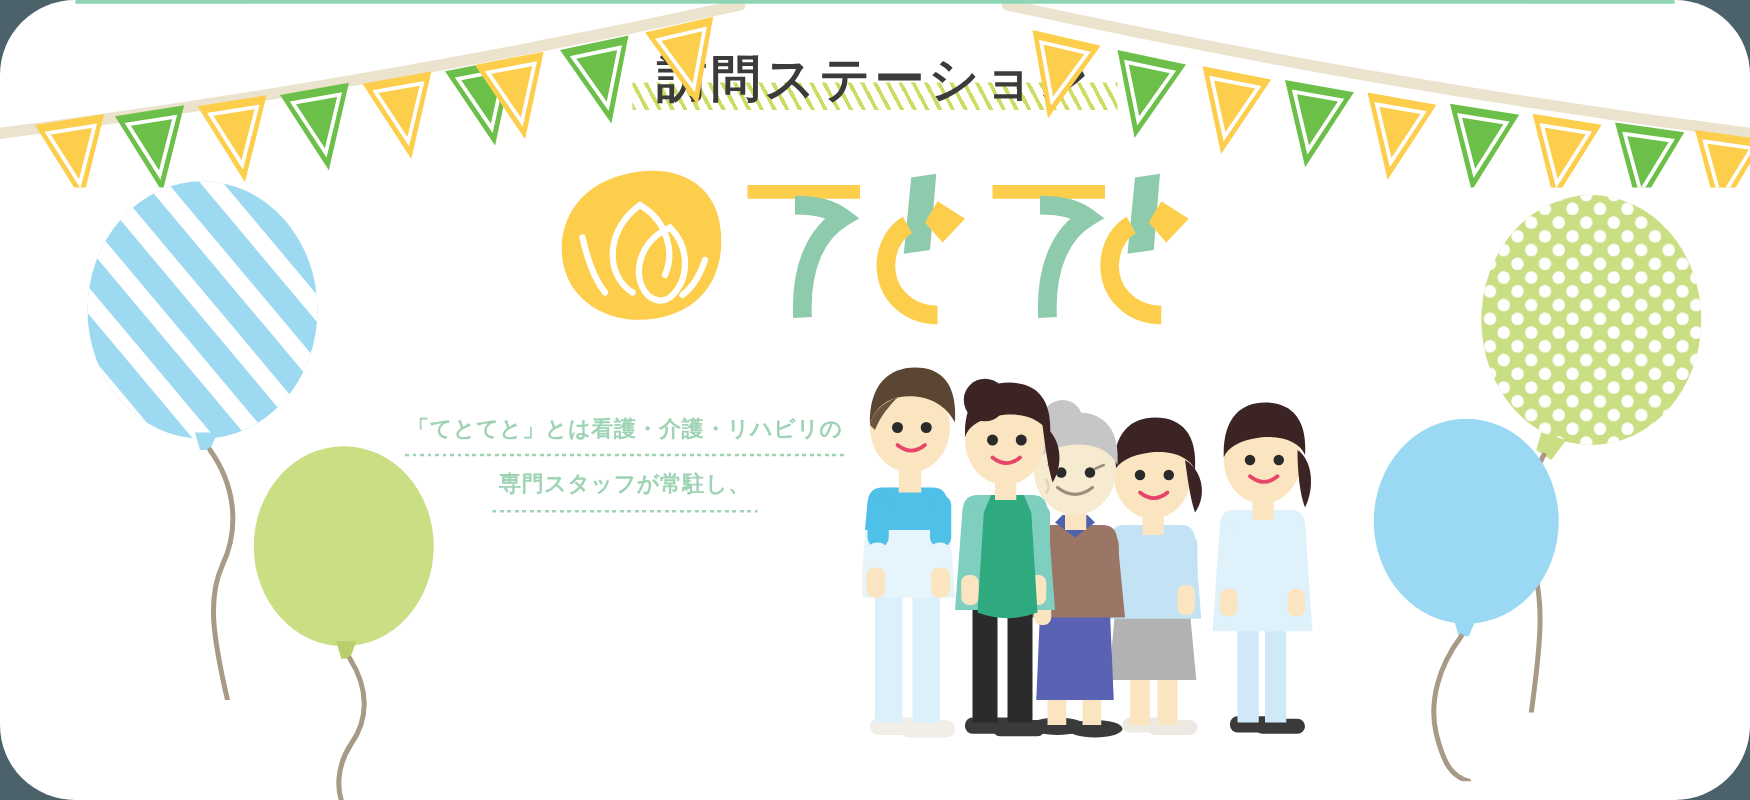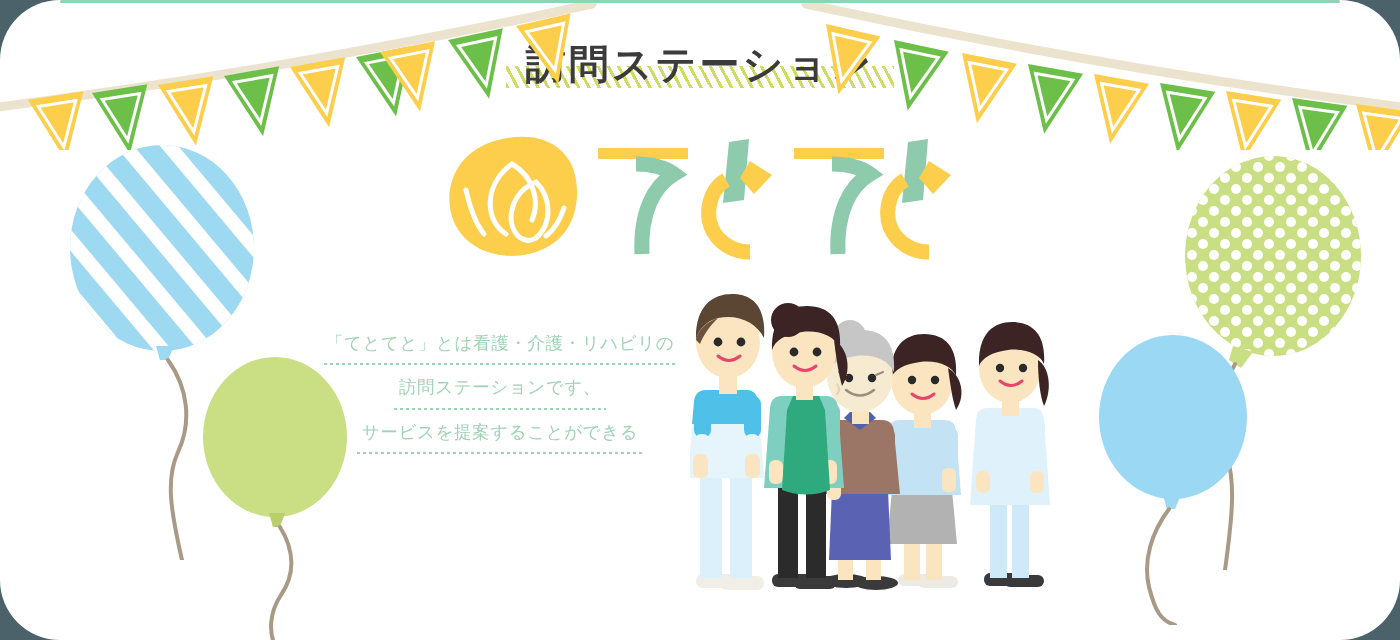--- a/index.html
+++ b/index.html
@@ -27,21 +27,21 @@
             #cfdc63 0px,#cfdc63 3px,
             #ffffff 3px,#ffffff 9px);
          z-index:-1;}
 
   
   .logo{position:absolute;left:440px;top:128px;width:540px;height:150px;z-index:20;}
 
   
   .desc{position:absolute;left:300px;top:330px;width:400px;z-index:20;text-align:center;}
   .desc-line{position:relative;padding-bottom:9px;margin-bottom:9px;
-             font-size:17.5px;font-weight:400;color:#9ed3b4;letter-spacing:.6px;
+             font-size:17.5px;font-weight:700;color:#9ed3b4;letter-spacing:.6px;
              line-height:1.5;white-space:nowrap;}
   .desc-line::after{content:"";position:absolute;left:50%;transform:translateX(-50%);
              bottom:0;height:2px;
              background:repeating-linear-gradient(90deg,#9ed3b4 0 3px,transparent 3px 6px);}
   .desc-line.w1::after{width:352px;}
   .desc-line.w2::after{width:212px;}
   .desc-line.w3::after{width:228px;}
   .desc-line.w4::after{width:286px;}
   .desc-line.w5::after{width:218px;}
 
@@ -240,22 +240,21 @@
     </svg>
 
     <svg class="balloon" style="left:1085px;top:335px;width:180px;height:290px;" viewBox="0 0 180 290">
       <ellipse cx="88" cy="82" rx="74" ry="82" fill="#9bd8f4"></ellipse>
       <polygon points="78,160 96,160 90,174 82,174" fill="#9bd8f4"></polygon>
       <path d="M84,174 C66,198 58,226 64,252 C70,276 76,286 90,290" fill="none" stroke="#a89a86" stroke-width="4" stroke-linecap="round"></path>
     </svg>
 
     <div class="desc">
       <div class="desc-line w1">「てとてと」とは看護・介護・リハビリの</div>
-      <div class="desc-line w2">訪問ステーションです、</div>
-      <div class="desc-line w4">サービスを提案することができる</div>
+      <div class="desc-line w2">専門スタッフが常駐し、</div>
     </div>
 
     <svg class="people" viewBox="0 0 390 345">
 
       <g>
         <rect x="294" y="305" width="42" height="13" rx="6" fill="#3a3a3a"></rect>
         <rect x="314" y="307" width="40" height="12" rx="6" fill="#3a3a3a"></rect>
         <rect x="300" y="228" width="17" height="82" fill="#cfe9f8"></rect>
         <rect x="322" y="228" width="17" height="82" fill="#cfe9f8"></rect>
         <path d="M297,140 h46 q10,0 11,11 l6,86 h-80 l6,-86 q1,-11 11,-11 z" fill="#dff1fb"></path>

